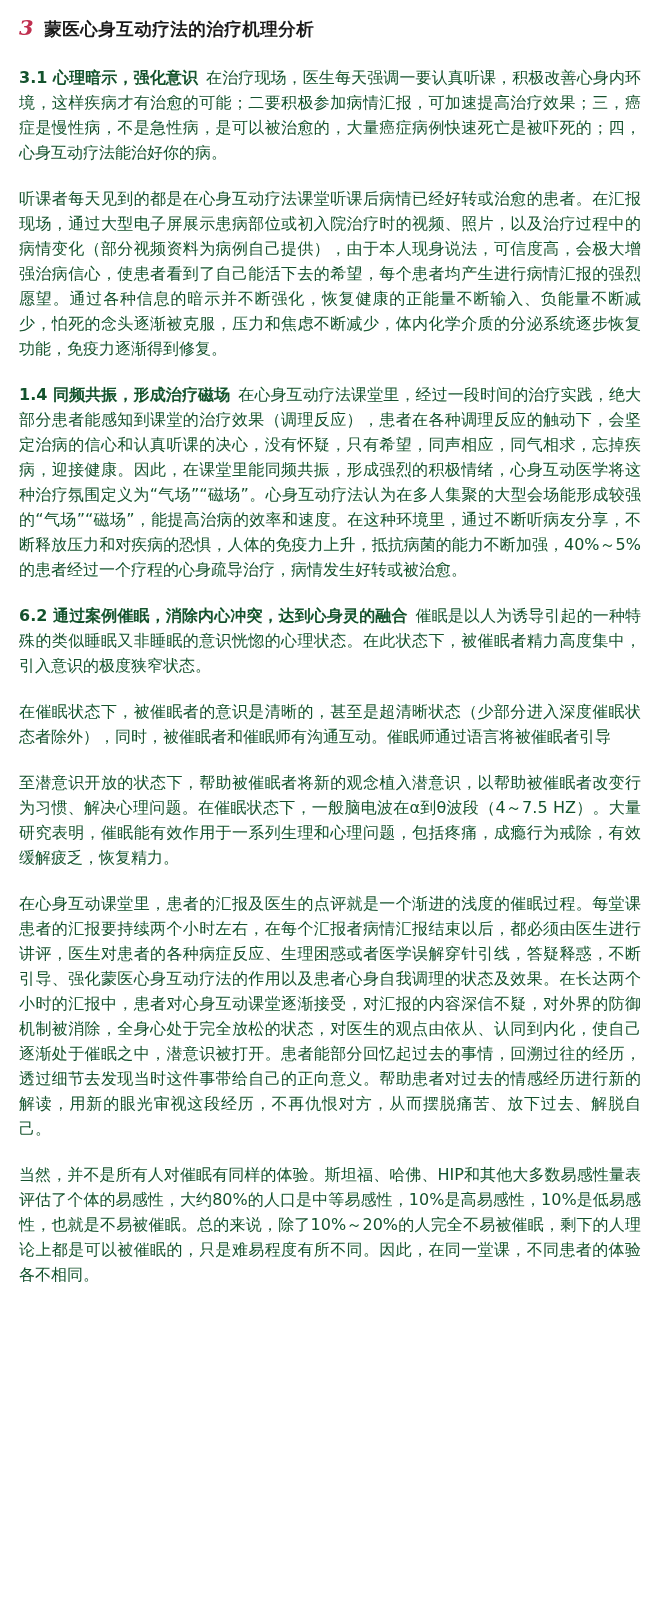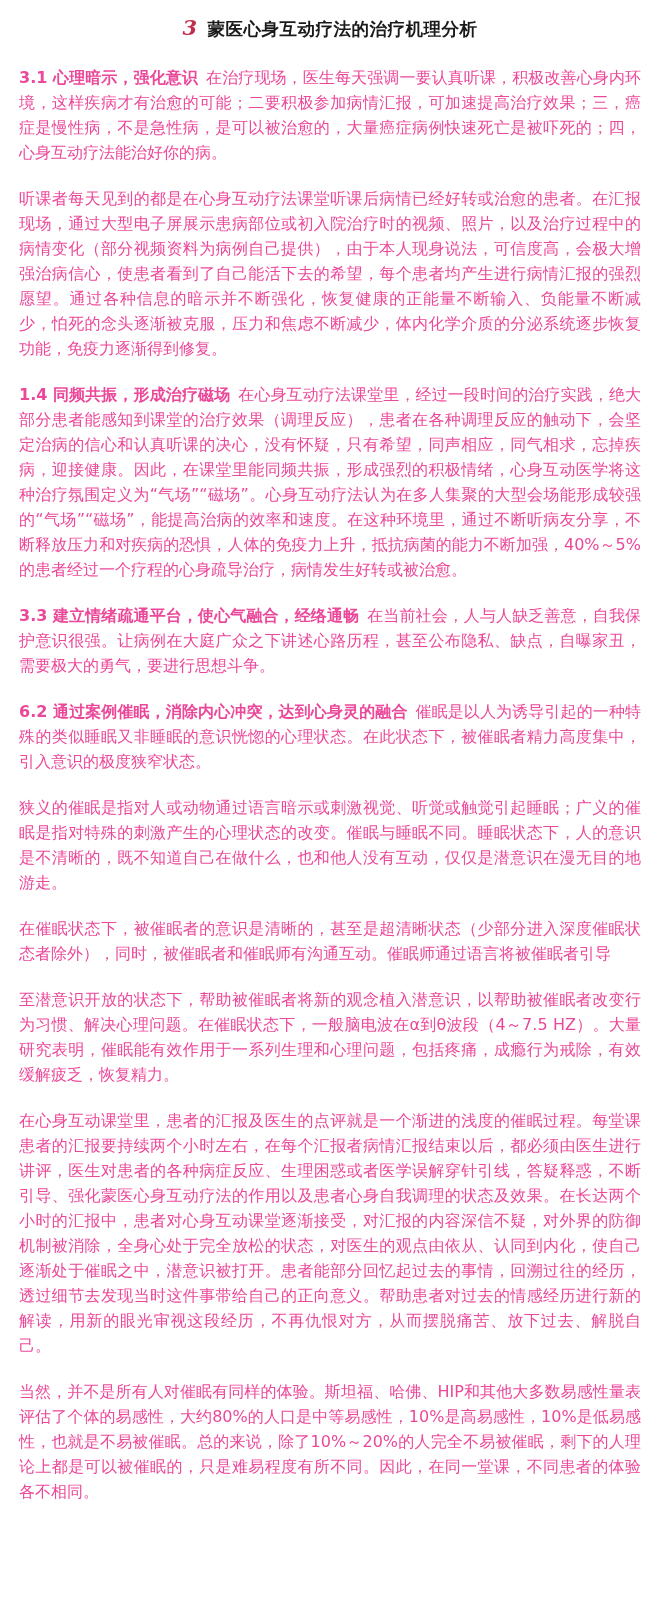--- a/index.html
+++ b/index.html
@@ -17,35 +17,34 @@
     box-sizing: border-box;
     width: 660px;
   }
   .doc-title {
     margin: 0 0 22px 0;
     font-size: 17.5px;
     font-weight: bold;
     color: #1a1a1a;
     line-height: 28px;
     letter-spacing: 0.5px;
-    text-align: center;
   }
   .doc-title .sec-num {
     font-family: "DejaVu Serif", "Liberation Serif", serif;
     font-style: italic;
     font-weight: bold;
     font-size: 21px;
     margin-right: 10px;
   }
   .para {
     margin: 0 0 21px 0;
     font-size: 16px;
     line-height: 25px;
     text-align: justify;
-    color: #ec4899;
+    color: #14532d;
   }
   .para:last-child {
     margin-bottom: 0;
   }
   .para .ph {
     font-weight: bold;
     margin-right: 8px;
   }
 </style>
 </head>
@@ -56,26 +55,24 @@
   <h1 class="doc-title">
     <span class="sec-num" style="color: rgb(192, 47, 79);">3</span><span>蒙医心身互动疗法的治疗机理分析</span>
   </h1>
 
   <p class="para"><b class="ph">3.1 心理暗示，强化意识</b><span>在治疗现场，医生每天强调一要认真听课，积极改善心身内环境，这样疾病才有治愈的可能；二要积极参加病情汇报，可加速提高治疗效果；三，癌症是慢性病，不是急性病，是可以被治愈的，大量癌症病例快速死亡是被吓死的；四，心身互动疗法能治好你的病。</span></p>
 
   <p class="para"><span>听课者每天见到的都是在心身互动疗法课堂听课后病情已经好转或治愈的患者。在汇报现场，通过大型电子屏展示患病部位或初入院治疗时的视频、照片，以及治疗过程中的病情变化（部分视频资料为病例自己提供），由于本人现身说法，可信度高，会极大增强治病信心，使患者看到了自己能活下去的希望，每个患者均产生进行病情汇报的强烈愿望。通过各种信息的暗示并不断强化，恢复健康的正能量不断输入、负能量不断减少，怕死的念头逐渐被克服，压力和焦虑不断减少，体内化学介质的分泌系统逐步恢复功能，免疫力逐渐得到修复。</span></p>
 
   <p class="para"><b class="ph">1.4 同频共振，形成治疗磁场</b><span>在心身互动疗法课堂里，经过一段时间的治疗实践，绝大部分患者能感知到课堂的治疗效果（调理反应），患者在各种调理反应的触动下，会坚定治病的信心和认真听课的决心，没有怀疑，只有希望，同声相应，同气相求，忘掉疾病，迎接健康。因此，在课堂里能同频共振，形成强烈的积极情绪，心身互动医学将这种治疗氛围定义为“气场”“磁场”。心身互动疗法认为在多人集聚的大型会场能形成较强的“气场”“磁场”，能提高治病的效率和速度。在这种环境里，通过不断听病友分享，不断释放压力和对疾病的恐惧，人体的免疫力上升，抵抗病菌的能力不断加强，40%～5%的患者经过一个疗程的心身疏导治疗，病情发生好转或被治愈。</span></p>
 
-  <p class="para"><b class="ph">3.3 建立情绪疏通平台，使心气融合，经络通畅</b><span>在当前社会，人与人缺乏善意，自我保护意识很强。让病例在大庭广众之下讲述心路历程，甚至公布隐私、缺点，自曝家丑，需要极大的勇气，要进行思想斗争。</span></p>
 
 
   <p class="para"><b class="ph">6.2 通过案例催眠，消除内心冲突，达到心身灵的融合</b><span>催眠是以人为诱导引起的一种特殊的类似睡眠又非睡眠的意识恍惚的心理状态。在此状态下，被催眠者精力高度集中，引入意识的极度狭窄状态。</span></p>
 
-  <p class="para"><span>狭义的催眠是指对人或动物通过语言暗示或刺激视觉、听觉或触觉引起睡眠；广义的催眠是指对特殊的刺激产生的心理状态的改变。催眠与睡眠不同。睡眠状态下，人的意识是不清晰的，既不知道自己在做什么，也和他人没有互动，仅仅是潜意识在漫无目的地游走。</span></p>
 
   <p class="para"><span>在催眠状态下，被催眠者的意识是清晰的，甚至是超清晰状态（少部分进入深度催眠状态者除外），同时，被催眠者和催眠师有沟通互动。催眠师通过语言将被催眠者引导</span></p>
 
   <p class="para"><span>至潜意识开放的状态下，帮助被催眠者将新的观念植入潜意识，以帮助被催眠者改变行为习惯、解决心理问题。在催眠状态下，一般脑电波在α到θ波段（4～7.5 HZ）。大量研究表明，催眠能有效作用于一系列生理和心理问题，包括疼痛，成瘾行为戒除，有效缓解疲乏，恢复精力。</span></p>
 
   <p class="para"><span>在心身互动课堂里，患者的汇报及医生的点评就是一个渐进的浅度的催眠过程。每堂课患者的汇报要持续两个小时左右，在每个汇报者病情汇报结束以后，都必须由医生进行讲评，医生对患者的各种病症反应、生理困惑或者医学误解穿针引线，答疑释惑，不断引导、强化蒙医心身互动疗法的作用以及患者心身自我调理的状态及效果。在长达两个小时的汇报中，患者对心身互动课堂逐渐接受，对汇报的内容深信不疑，对外界的防御机制被消除，全身心处于完全放松的状态，对医生的观点由依从、认同到内化，使自己逐渐处于催眠之中，潜意识被打开。患者能部分回忆起过去的事情，回溯过往的经历，透过细节去发现当时这件事带给自己的正向意义。帮助患者对过去的情感经历进行新的解读，用新的眼光审视这段经历，不再仇恨对方，从而摆脱痛苦、放下过去、解脱自己。</span></p>
 
   <p class="para"><span>当然，并不是所有人对催眠有同样的体验。斯坦福、哈佛、HIP和其他大多数易感性量表评估了个体的易感性，大约80%的人口是中等易感性，10%是高易感性，10%是低易感性，也就是不易被催眠。总的来说，除了10%～20%的人完全不易被催眠，剩下的人理论上都是可以被催眠的，只是难易程度有所不同。因此，在同一堂课，不同患者的体验各不相同。</span></p>
 
 </div>

